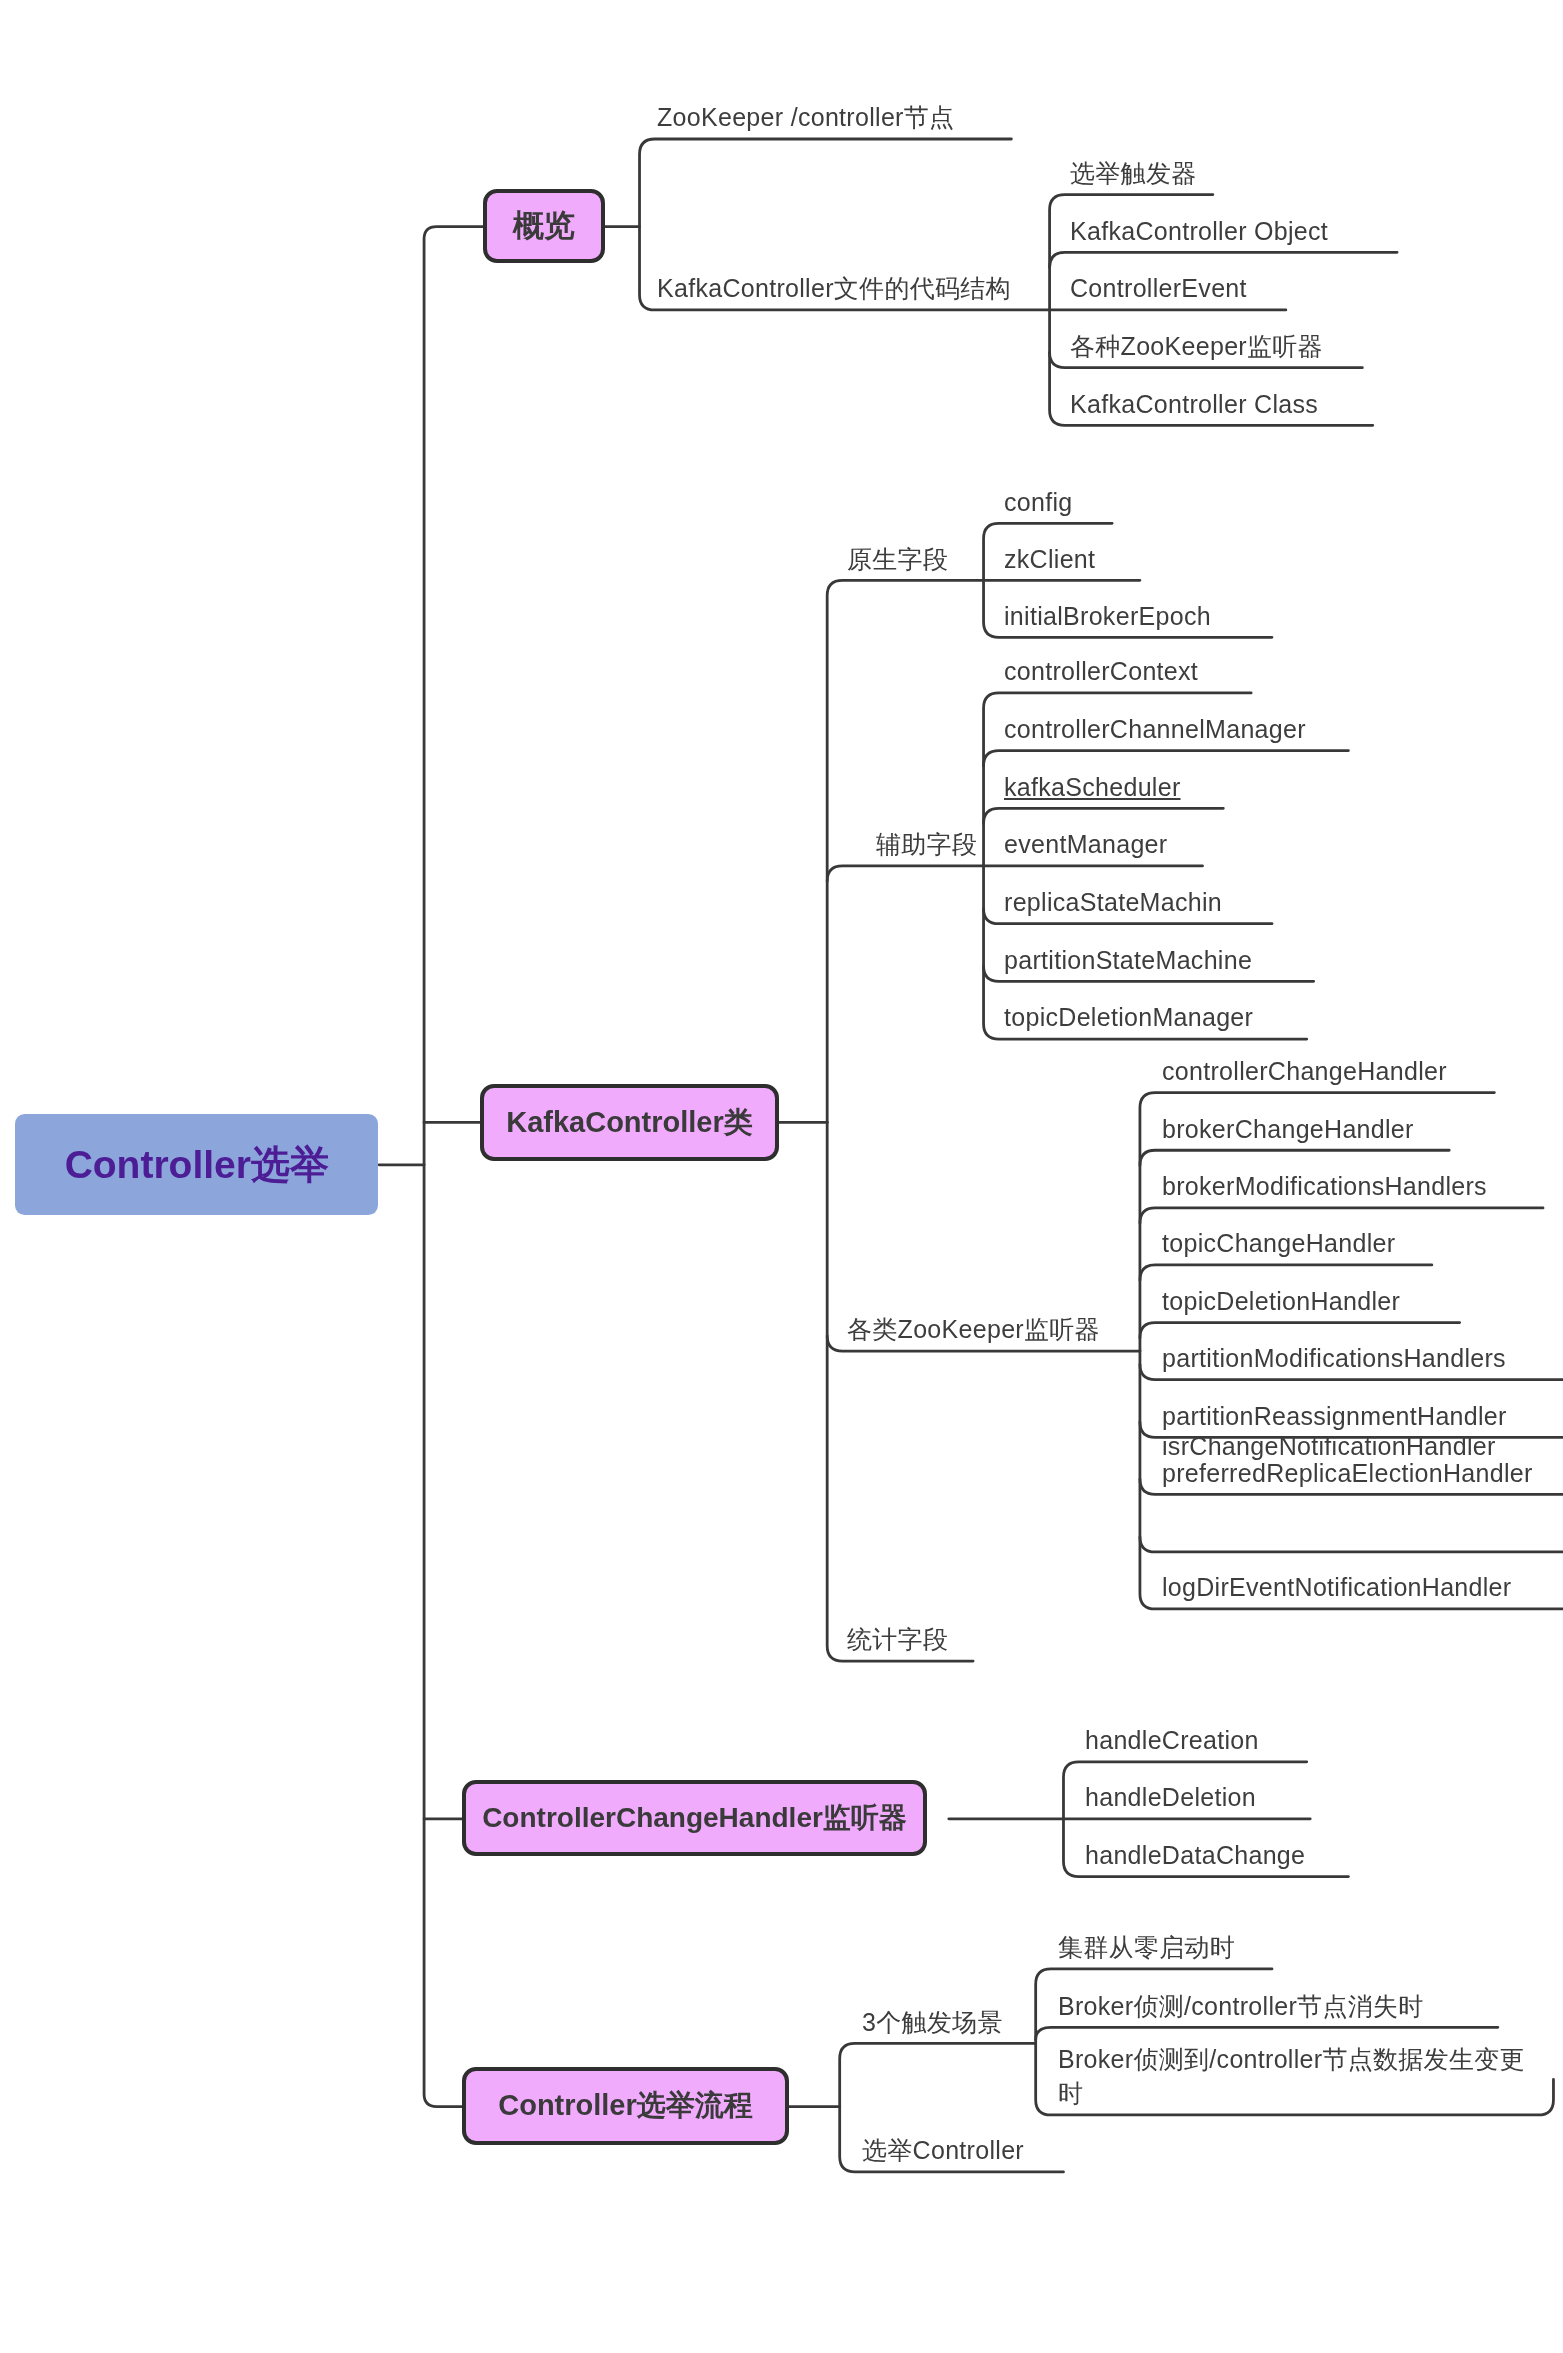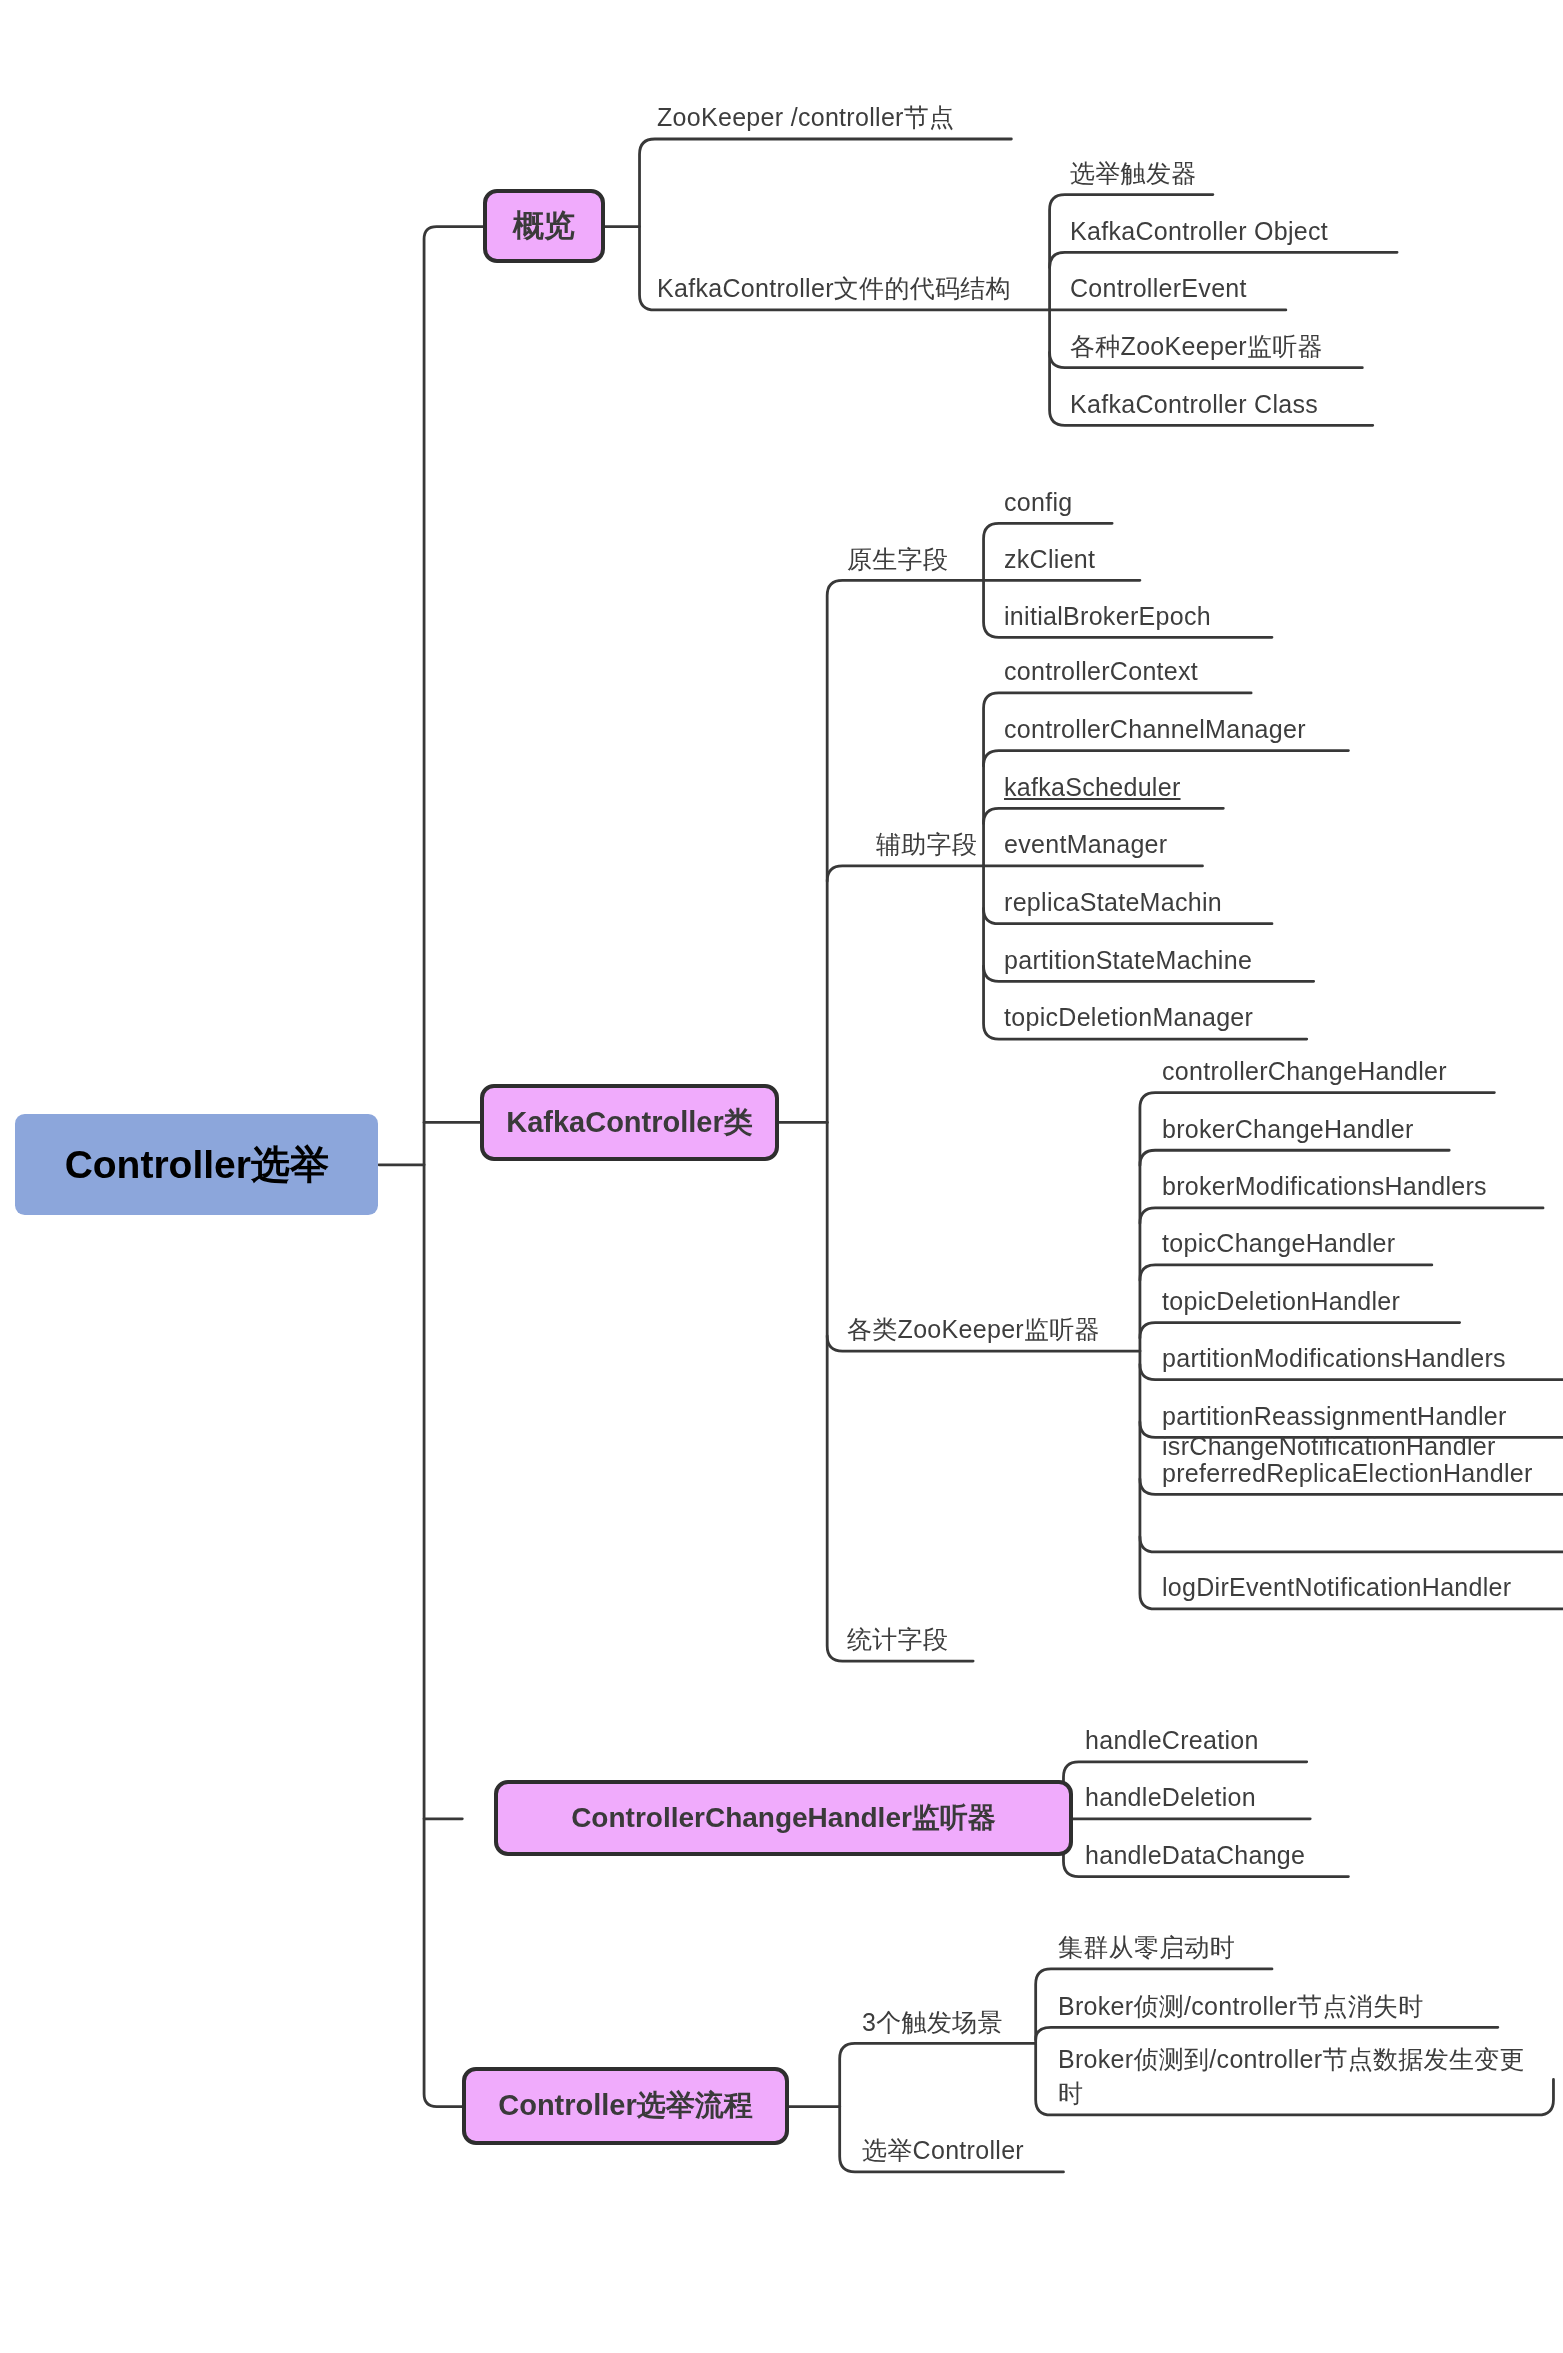--- a/index.html
+++ b/index.html
@@ -34,21 +34,21 @@
     font-weight:600;
     box-sizing:border-box;
     white-space:nowrap;
   }
   .rootbox{
     position:absolute;
     display:flex;align-items:center;justify-content:center;
     background:#8ca6db;
     border:none;
     border-radius:9.7px;
-    color:#000000;
+    color:#4c1d95;
     font-weight:600;
     white-space:nowrap;
   }
   .logo{position:absolute;display:flex;align-items:center;}
   .logo-text{
     font-size:58px;
     font-weight:600;
     color:#50545a;
     letter-spacing:3.5px;
     line-height:1;
@@ -114,21 +114,21 @@
     <path d="M 1490 2935 Q 1490 2917 1512 2917 H 2155"></path>
     <path d="M 1490 2940 V 3021 Q 1490 3043 1512 3043 H 2213 Q 2235 3043 2235 3021 V 2992"></path>
   </svg>
 
   <div class="rootbox" style="left:15.3px;top:1114px;width:363px;height:101px;font-size:39px;">Controller选举</div>
 
   <div class="nodebox" style="left:483px;top:189px;width:122px;height:74px;font-size:31px;">概览</div>
 
   <div class="nodebox" style="left:480px;top:1084px;width:299px;height:77px;font-size:29px;">KafkaController类</div>
 
-  <div class="nodebox" style="left:462px;top:1780px;width:579px;height:76px;font-size:28px;margin-left:32px;">ControllerChangeHandler监听器</div>
+  <div class="nodebox" style="left:462px;top:1780px;width:465px;height:76px;font-size:28px;">ControllerChangeHandler监听器</div>
 
   <div class="nodebox" style="left:462px;top:2067px;width:327px;height:78px;font-size:29px;">Controller选举流程</div>
 
   <div class="leaf" style="left:657px;top:101px;">ZooKeeper /controller节点</div>
   <div class="leaf" style="left:657px;top:272px;">KafkaController文件的代码结构</div>
   <div class="leaf" style="left:1070px;top:157px;">选举触发器</div>
   <div class="leaf" style="left:1070px;top:215px;">KafkaController Object</div>
   <div class="leaf" style="left:1070px;top:272px;">ControllerEvent</div>
   <div class="leaf" style="left:1070px;top:330px;">各种ZooKeeper监听器</div>
   <div class="leaf" style="left:1070px;top:388px;">KafkaController Class</div>

